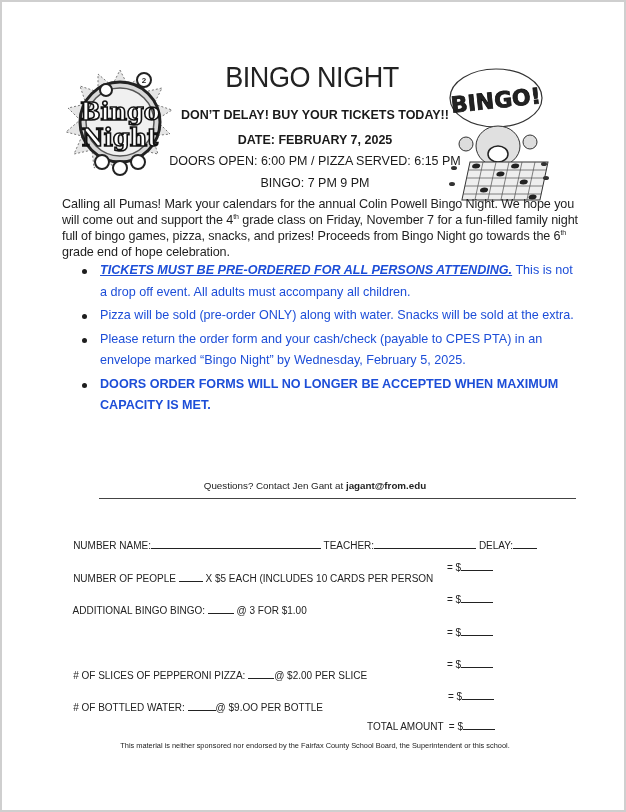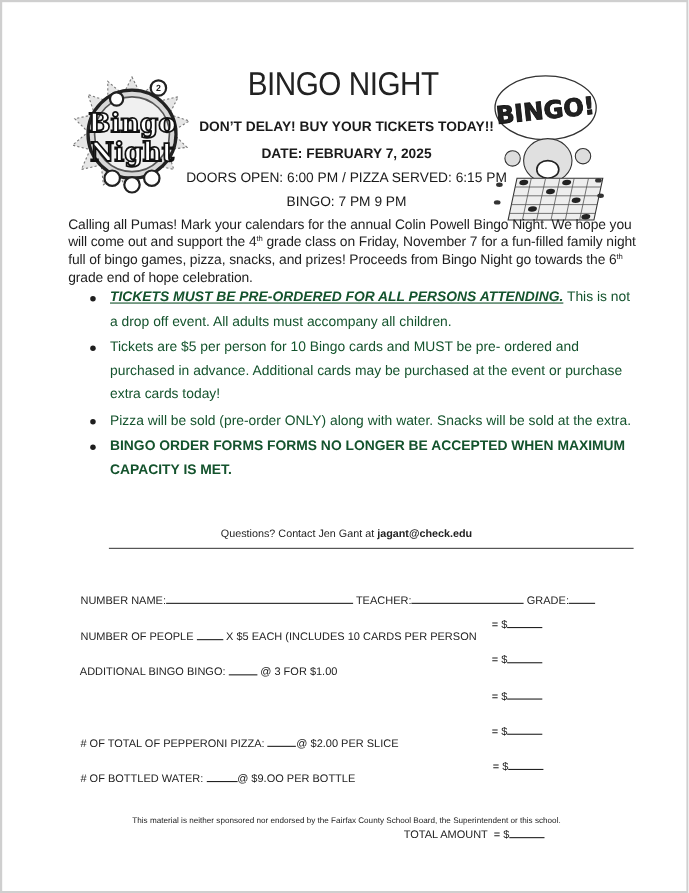--- a/index.html
+++ b/index.html
@@ -18,21 +18,21 @@
     font-size: 30px; letter-spacing: -0.5px; color: #222; font-weight: 400;
     transform: scaleX(0.9); transform-origin: center;
   }
   .hdr-line { left: 0; width: 626px; text-align: center; font-size: 12.5px; }
   .hdr-bold { font-weight: 700; }
   .intro {
     left: 60px; width: 520px; top: 194px; font-size: 12.6px; line-height: 16px;
     color: #1e1e1e; letter-spacing: -0.1px;
   }
   .intro sup { font-size: 7px; vertical-align: 5px; line-height: 0; }
-  .bullets { left: 78px; width: 500px; top: 258px; font-size: 12.6px; color: #14532d; }
+  .bullets { left: 78px; width: 500px; top: 258px; font-size: 12.6px; color: #1d4ed8; }
   .bullet { position: relative; padding-left: 20px; line-height: 21.5px; margin-bottom: 2px; }
   .bullet::before {
     content: ""; position: absolute; left: 2px; top: 9px; width: 5px; height: 5px;
     border-radius: 50%; background: #1e1e1e;
   }
   .bi-u { font-weight: 700; font-style: italic; text-decoration: underline; }
   .b { font-weight: 700; }
   .contact {
     left: 0; width: 626px; top: 478px; text-align: center; font-size: 9.8px; color: #222;
   }
@@ -115,57 +115,57 @@
 
   <div class="abs intro">
     <span>Calling all Pumas! Mark your calendars for the annual Colin Powell Bingo Night. We hope you will come out and support the 4</span><sup>th</sup><span> grade class on Friday, November 7 for a fun-filled family night full of bingo games, pizza, snacks, and prizes! Proceeds from Bingo Night go towards the 6</span><sup>th</sup><span> grade end of hope celebration.</span>
   </div>
 
   <div class="abs bullets">
     <div class="bullet">
       <span class="bi-u">TICKETS MUST BE PRE-ORDERED FOR ALL PERSONS ATTENDING.</span><span> This is not a drop off event. All adults must accompany all children.</span>
     </div>
     <div class="bullet">
-      <span>Tickets are $5 per person for 10 Bingo cards and MUST be pre- ordered and purchased in advance. Additional cards may be purchased at the event or purchase extra cards today!</span>
+      <span>Pizza will be sold (pre-order ONLY) along with water. Snacks will be sold at the extra.</span>
     </div>
     <div class="bullet">
-      <span>Pizza will be sold (pre-order ONLY) along with water. Snacks will be sold at the extra.</span>
+      <span>Please return the order form and your cash/check (payable to CPES PTA) in an envelope marked “Bingo Night” by Wednesday, February 5, 2025.</span>
     </div>
     <div class="bullet b">
-      <span>BINGO ORDER FORMS FORMS NO LONGER BE ACCEPTED WHEN MAXIMUM CAPACITY IS MET.</span>
+      <span>DOORS ORDER FORMS WILL NO LONGER BE ACCEPTED WHEN MAXIMUM CAPACITY IS MET.</span>
     </div>
   </div>
 
   <div class="abs contact">
-    <span>Questions? Contact Jen Gant at </span><span class="b">jagant@check.edu</span>
+    <span>Questions? Contact Jen Gant at </span><span class="b">jagant@from.edu</span>
   </div>
   <div class="abs sep"></div>
 
   <div class="abs form-row" style="top:526px;">
-    <span>NUMBER NAME:</span><span class="blank" style="width:170px;"></span> <span>TEACHER:</span><span class="blank" style="width:102px;"></span> <span>GRADE:</span><span class="blank" style="width:24px;"></span>
+    <span>NUMBER NAME:</span><span class="blank" style="width:170px;"></span> <span>TEACHER:</span><span class="blank" style="width:102px;"></span> <span>DELAY:</span><span class="blank" style="width:24px;"></span>
   </div>
 
   <div class="abs form-row" style="top:559px;">
     <span>NUMBER OF PEOPLE </span><span class="blank" style="width:24px;"></span><span> X $5 EACH (INCLUDES 10 CARDS PER PERSON</span>
   </div>
   <div class="abs amt" style="left:445px; top:559px;"><span>= $</span><span class="blank" style="width:32px;"></span></div>
 
   <div class="abs form-row" style="top:591px;">
     <span>ADDITIONAL BINGO BINGO: </span><span class="blank" style="width:26px;"></span><span> @ 3 FOR $1.00</span>
   </div>
   <div class="abs amt" style="left:445px; top:591px;"><span>= $</span><span class="blank" style="width:32px;"></span></div>
 
   <div class="abs amt" style="left:445px; top:624px;"><span>= $</span><span class="blank" style="width:32px;"></span></div>
 
   <div class="abs form-row" style="top:656px;">
-    <span># OF TOTAL OF PEPPERONI PIZZA: </span><span class="blank" style="width:26px;"></span><span>@ $2.00 PER SLICE</span>
+    <span># OF SLICES OF PEPPERONI PIZZA: </span><span class="blank" style="width:26px;"></span><span>@ $2.00 PER SLICE</span>
   </div>
   <div class="abs amt" style="left:445px; top:656px;"><span>= $</span><span class="blank" style="width:32px;"></span></div>
 
   <div class="abs form-row" style="top:688px;">
     <span># OF BOTTLED WATER: </span><span class="blank" style="width:28px;"></span><span>@ $9.OO PER BOTTLE</span>
   </div>
   <div class="abs amt" style="left:446px; top:688px;"><span>= $</span><span class="blank" style="width:32px;"></span></div>
 
-  <div class="abs amt" style="left:365px; top:718px;margin-top:32px;"><span>TOTAL AMOUNT  = $</span><span class="blank" style="width:32px;"></span></div>
+  <div class="abs amt" style="left:365px; top:718px;"><span>TOTAL AMOUNT  = $</span><span class="blank" style="width:32px;"></span></div>
 
   <div class="abs footer">This material is neither sponsored nor endorsed by the Fairfax County School Board, the Superintendent or this school.</div>
 </div>
 
 </body></html>

